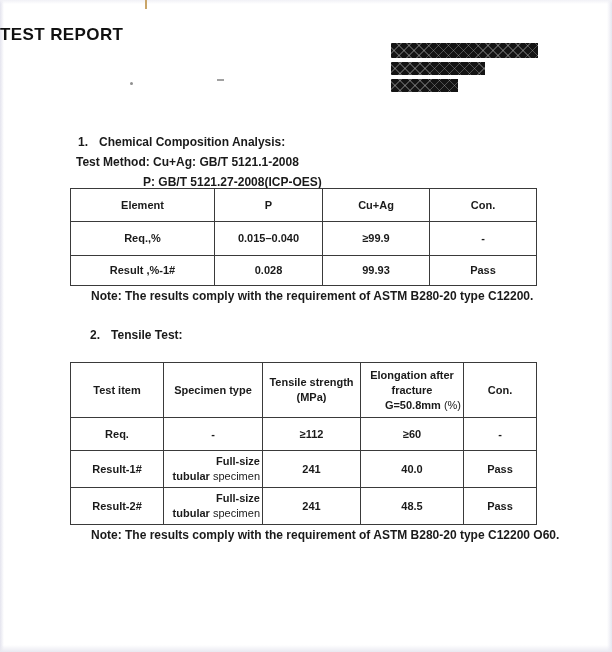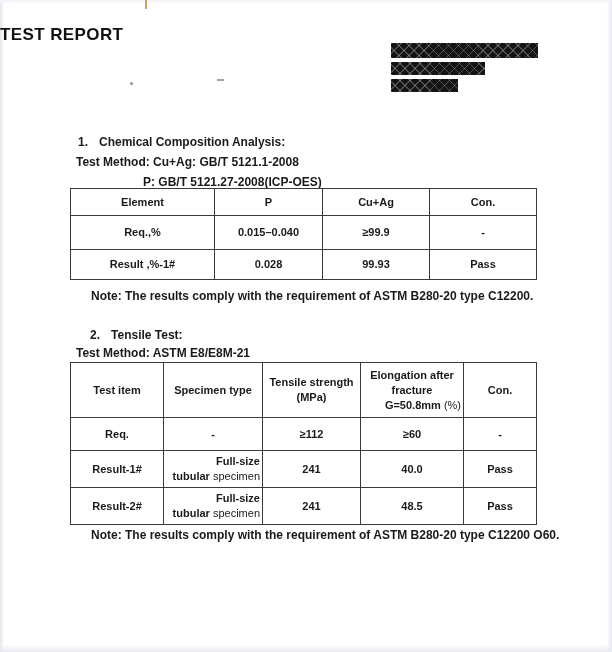--- a/index.html
+++ b/index.html
@@ -50,21 +50,21 @@
   .sec-num{display:inline-block;margin-right:11px;}
 
   table{border-collapse:collapse;table-layout:fixed;position:absolute;left:70px;width:466px;}
   th,td{
     border:1px solid #3a3a3a;
     font-size:11px;line-height:15px;font-weight:700;color:#1a1a1a;
     text-align:center;vertical-align:middle;padding:0 2px;
     white-space:pre-line;overflow:hidden;
   }
   .t1{top:188px;}
-  .t1 .r-head{height:27px;margin-left:26px;}
+  .t1 .r-head{height:33px;margin-left:26px;}
   .t1 .r-req{height:34px;}
   .t1 .r-res{height:30px;padding-left:34px;}
 
   .t2{top:362px;}
   .t2 .r-head{height:55px;}
   .t2 .r-req{height:33px;}
   .t2 .r-res{height:37px;}
 
   .regular{font-weight:400;}
   .cell-line{display:block;text-align:right;}
@@ -122,21 +122,20 @@
       <td>Pass</td>
     </tr>
   </tbody>
     </table>
 
   <div class="txt note" style="left:75px;top:290px;">Note: The results comply with the requirement of ASTM B280-20 type C12200.</div>
 
   <div class="txt" style="left:90px;top:329px;">
     <span class="sec-num">2.</span><span>Tensile Test:</span>
   </div>
-  <div class="txt" style="left:76px;top:347px;">Test Method: ASTM E8/E8M-21</div>
 
   <table class="t2">
     <colgroup>
       <col style="width:93px;">
         <col style="width:99px;">
         <col style="width:98px;">
         <col style="width:103px;">
         <col style="width:73px;">
     </colgroup>
     <tbody>

